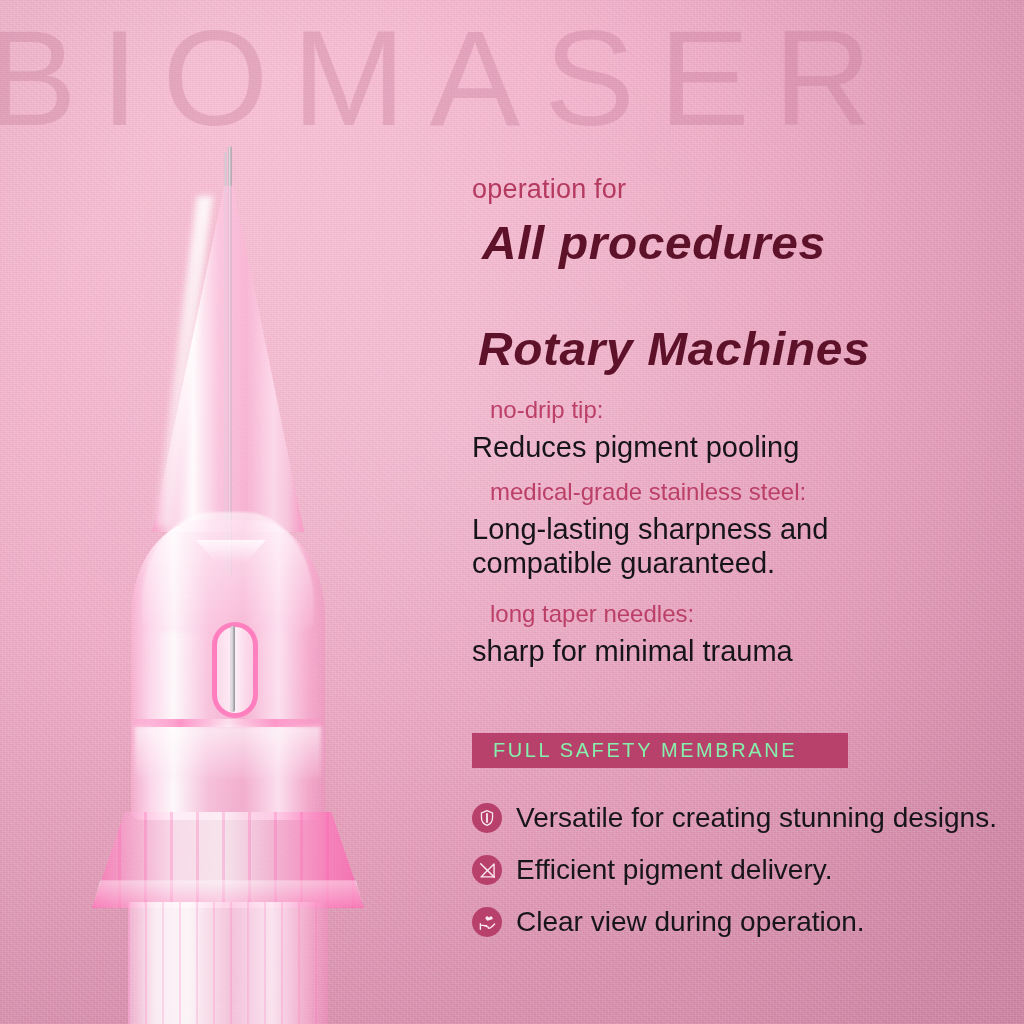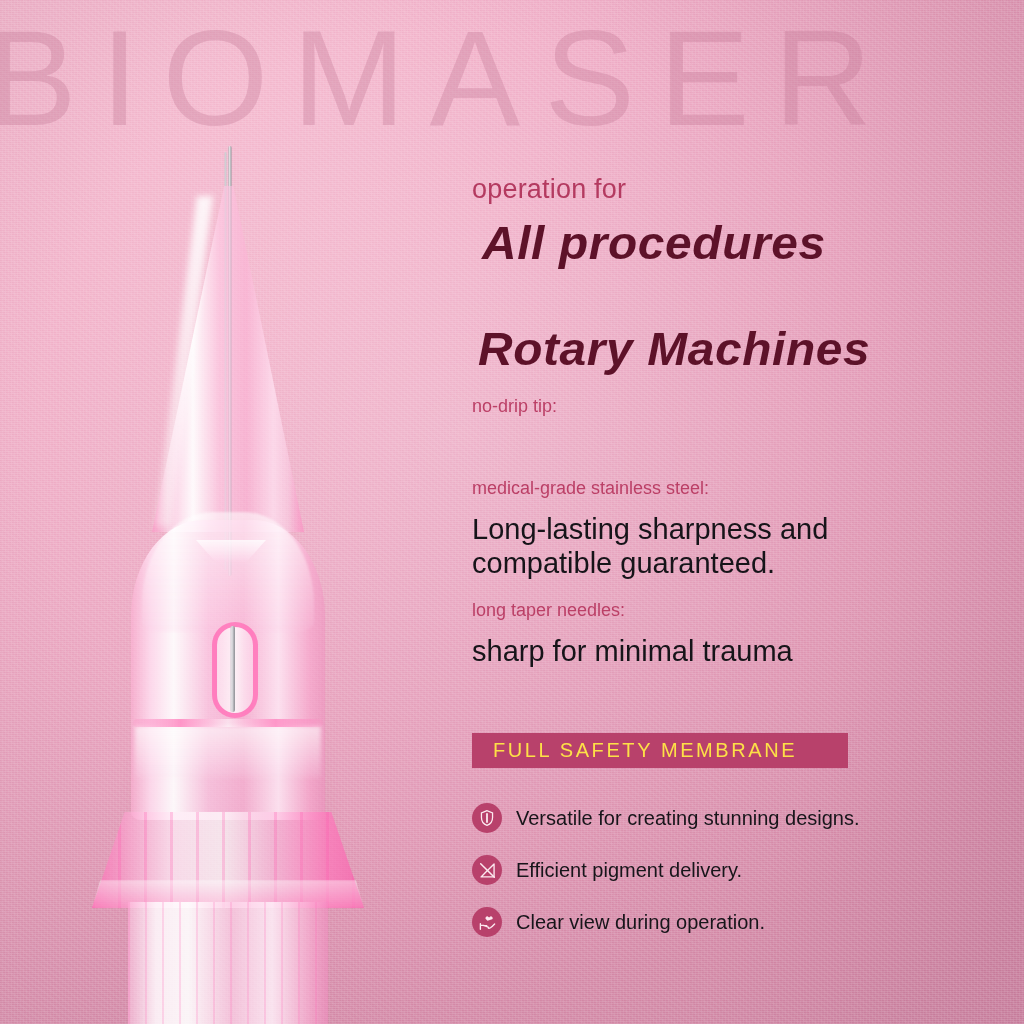--- a/index.html
+++ b/index.html
@@ -257,44 +257,45 @@
     font-weight: 700;
     font-style: italic;
     color: #5d1229;
     letter-spacing: .6px;
     white-space: nowrap;
     transform: scaleX(1.04);
     transform-origin: left center;
   }
   .feat-label {
     position: absolute;
-    font-size: 18px;
+    font-size: 24px;
     color: #bb3f66;
     white-space: nowrap;
+    margin-left: 18px;
   }
   .feat-body {
     position: absolute;
     font-size: 29px;
     color: #161419;
     line-height: 1.18;
     white-space: pre-line;
   }
 
   .banner {
     position: absolute;
     left: 2px;
     top: 733px;
     width: 376px;
     height: 35px;
     background: #b8416b;
     display: flex;
     align-items: center;
   }
   .banner-text {
-    color: #fde047;
+    color: #86efac;
     font-size: 20px;
     letter-spacing: 2.6px;
     padding-left: 21px;
   }
 
   .bullets {
     position: absolute;
     left: 2px;
     top: 792px;
     width: 552px;
@@ -309,21 +310,21 @@
     flex: 0 0 30px;
     border-radius: 50%;
     background: #b8416b;
     display: flex;
     align-items: center;
     justify-content: center;
     margin-right: 14px;
   }
   .bullet-icon svg { display: block; }
   .bullet-text {
-    font-size: 20px;
+    font-size: 28px;
     color: #17151a;
     white-space: nowrap;
   }
 </style>
 </head>
 <body>
 
 <div class="canvas">
 
   <div class="bg-base"></div>
@@ -355,20 +356,21 @@
   </div>
 
   <div class="col">
 
     <div class="eyebrow" style="left:2px; top:174px;">operation for</div>
     <div class="display" style="left:12px; top:216px;">All procedures</div>
 
     <div class="display" style="left:8px; top:322px;">Rotary Machines</div>
 
     <div class="feat-label" style="left:2px; top:396px;">no-drip tip:</div>
+    <div class="feat-body" style="left:2px; top:430px;">Reduces pigment pooling</div>
 
     <div class="feat-label" style="left:2px; top:478px;">medical-grade stainless steel:</div>
     <div class="feat-body" style="left:2px; top:512px;">Long-lasting sharpness and
 compatible guaranteed.</div>
 
     <div class="feat-label" style="left:2px; top:600px;">long taper needles:</div>
     <div class="feat-body" style="left:2px; top:634px;">sharp for minimal trauma</div>
 
     <div class="banner">
       <span class="banner-text">FULL SAFETY MEMBRANE</span>

